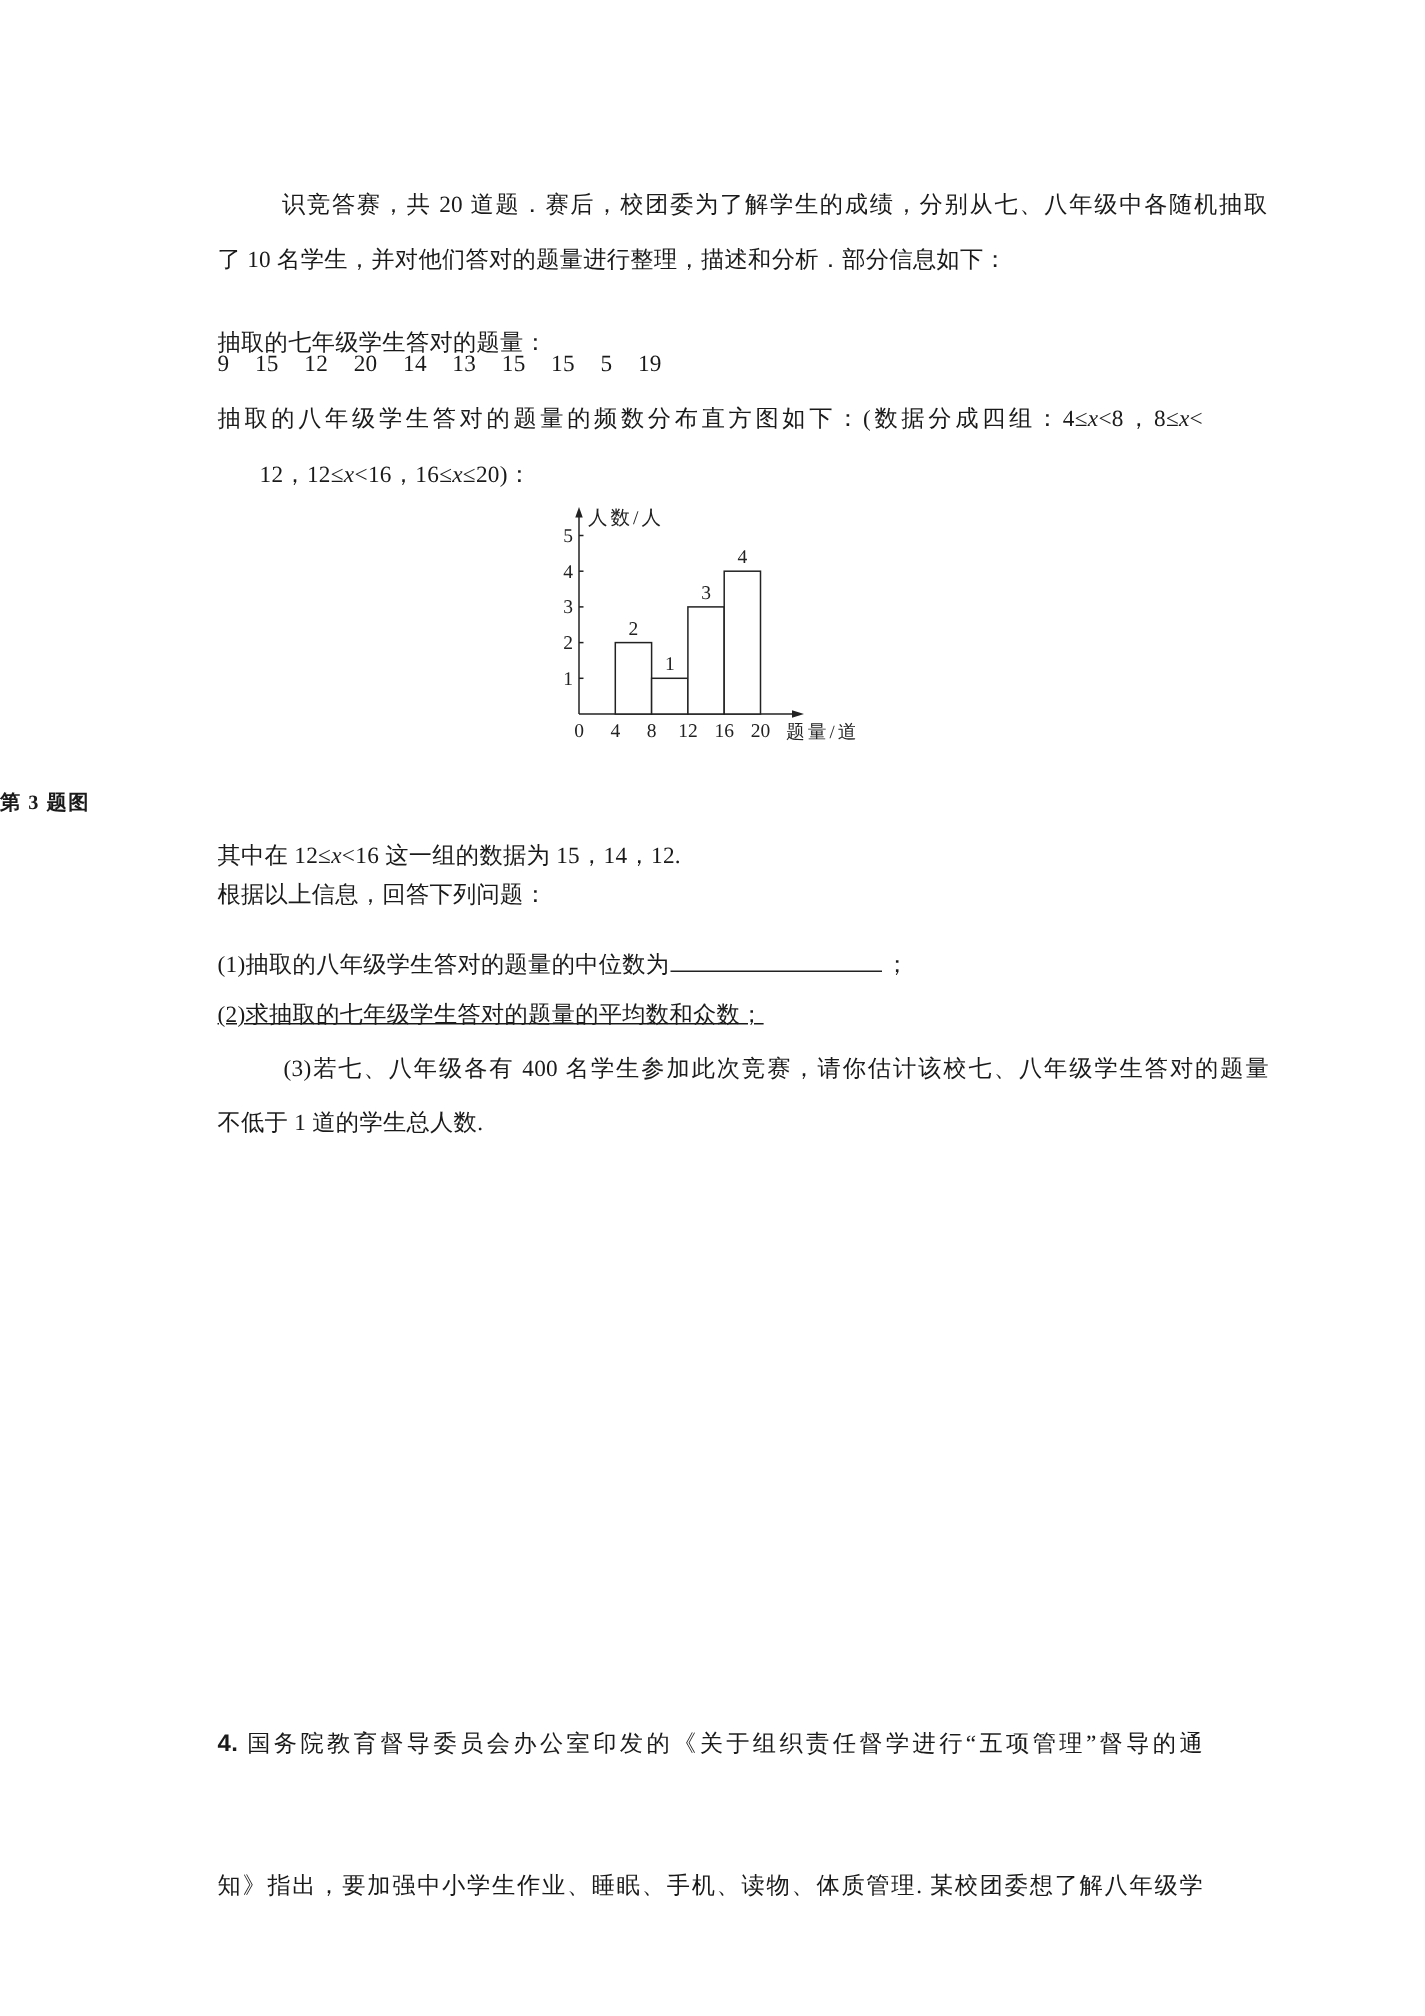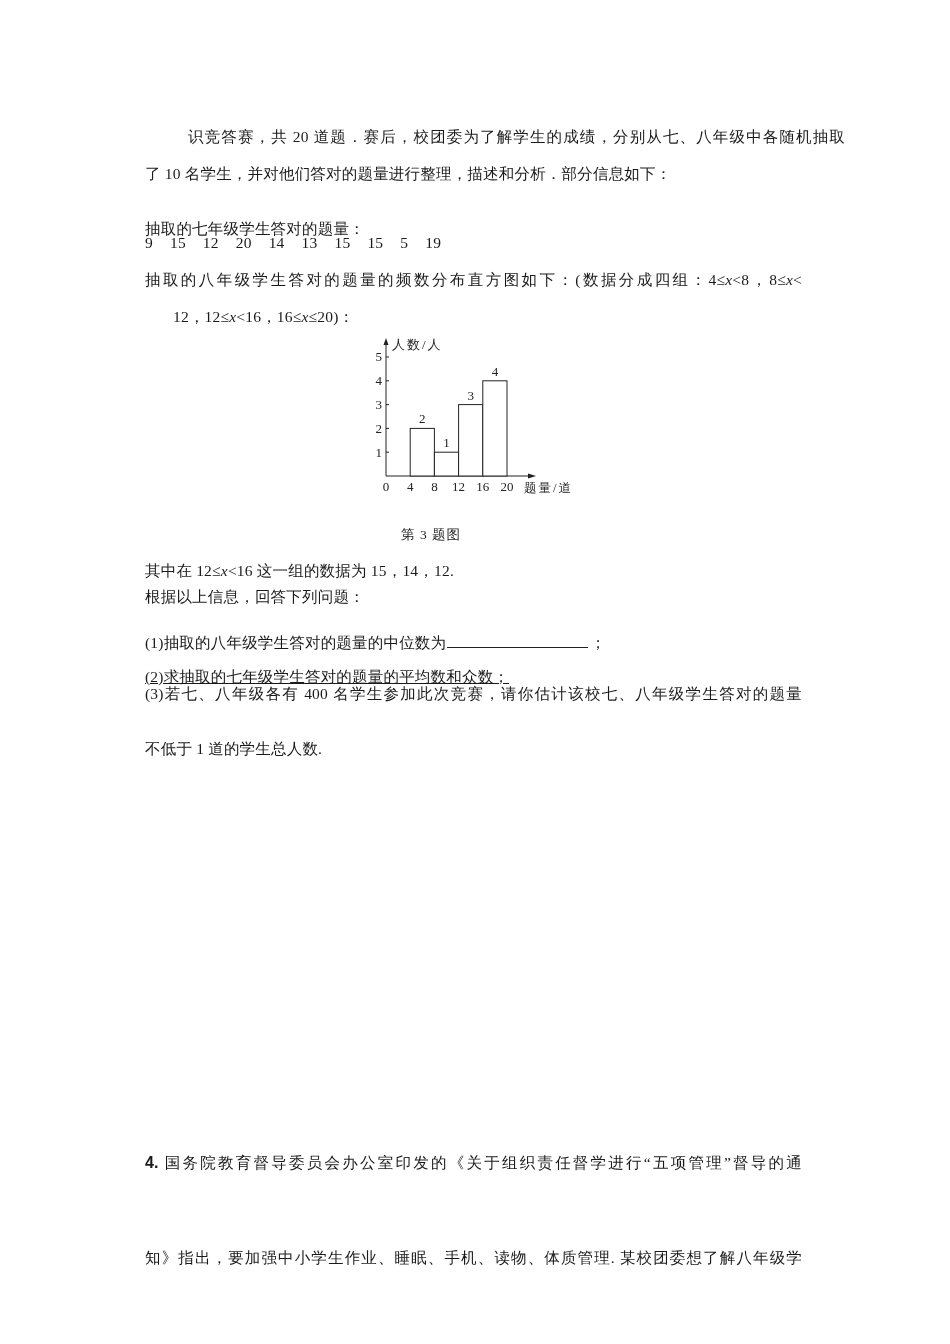--- a/index.html
+++ b/index.html
@@ -9,22 +9,22 @@
       color: #1a1a1a;
     }
     .line {
       position: absolute; left: 145px; width: 657px;
       font-size: 15.5px; line-height: 20px; white-space: nowrap;
       letter-spacing: 0.2px;
     }
     .justify { text-align: justify; text-align-last: justify; }
     .nums span { display: inline-block; margin-right: 17px; }
     .caption {
-      position: absolute; left: 0; width: 862px; text-align: center;
-      top: 526px; font-size: 13.5px; font-weight: normal; letter-spacing: 1px;
+      position: absolute; left: 0; width: 862px; 
+      top: 526px; font-size: 13.5px; font-weight: bold; letter-spacing: 1px;
     }
     .blank {
       display: inline-block; width: 141px; border-bottom: 1px solid #222;
       height: 15px; vertical-align: baseline; margin: 0 2px 0 1px;
     }
     .qnum { font-family: "Liberation Sans", "DejaVu Sans", sans-serif; font-weight: bold; font-size: 16px; margin-right: 4px; }
     i { font-style: italic; }
     #chart { position: absolute; left: 360px; top: 330px; }
     #chart text { font-family: "Liberation Serif", "DejaVu Serif", serif; fill: #222; }
   </style>
@@ -88,17 +88,17 @@
   </g>
   <text x="164" y="162" font-size="12.5" letter-spacing="2" fill="#555">题量/道</text>
 </svg>
 
 <div class="caption">第 3 题图</div>
 
 <div class="line" style="top:561px;"><span>其中在 12≤</span><i>x</i><span>&lt;16 这一组的数据为 15，14，12.</span></div>
 <div class="line" style="top:587px;">根据以上信息，回答下列问题：</div>
 <div class="line" style="top:632px;"><span>(1)抽取的八年级学生答对的题量的中位数为</span><span class="blank"></span><span>；</span></div>
 <div class="line" style="top:667px;text-decoration:underline;">(2)求抽取的七年级学生答对的题量的平均数和众数；</div>
-<div class="line justify" style="top:684px;">(3)若七、八年级各有 400 名学生参加此次竞赛，请你估计该校七、八年级学生答对的题量</div>
+<div class="line justify" style="top:703px;margin-left:44px;">(3)若七、八年级各有 400 名学生参加此次竞赛，请你估计该校七、八年级学生答对的题量</div>
 <div class="line" style="top:739px;">不低于 1 道的学生总人数.</div>
 
 <div class="line justify" style="top:1153px;"><span class="qnum">4.</span><span>国务院教育督导委员会办公室印发的《关于组织责任督学进行“五项管理”督导的通</span></div>
 <div class="line justify" style="top:1248px;">知》指出，要加强中小学生作业、睡眠、手机、读物、体质管理. 某校团委想了解八年级学</div>
 
 </body></html>

